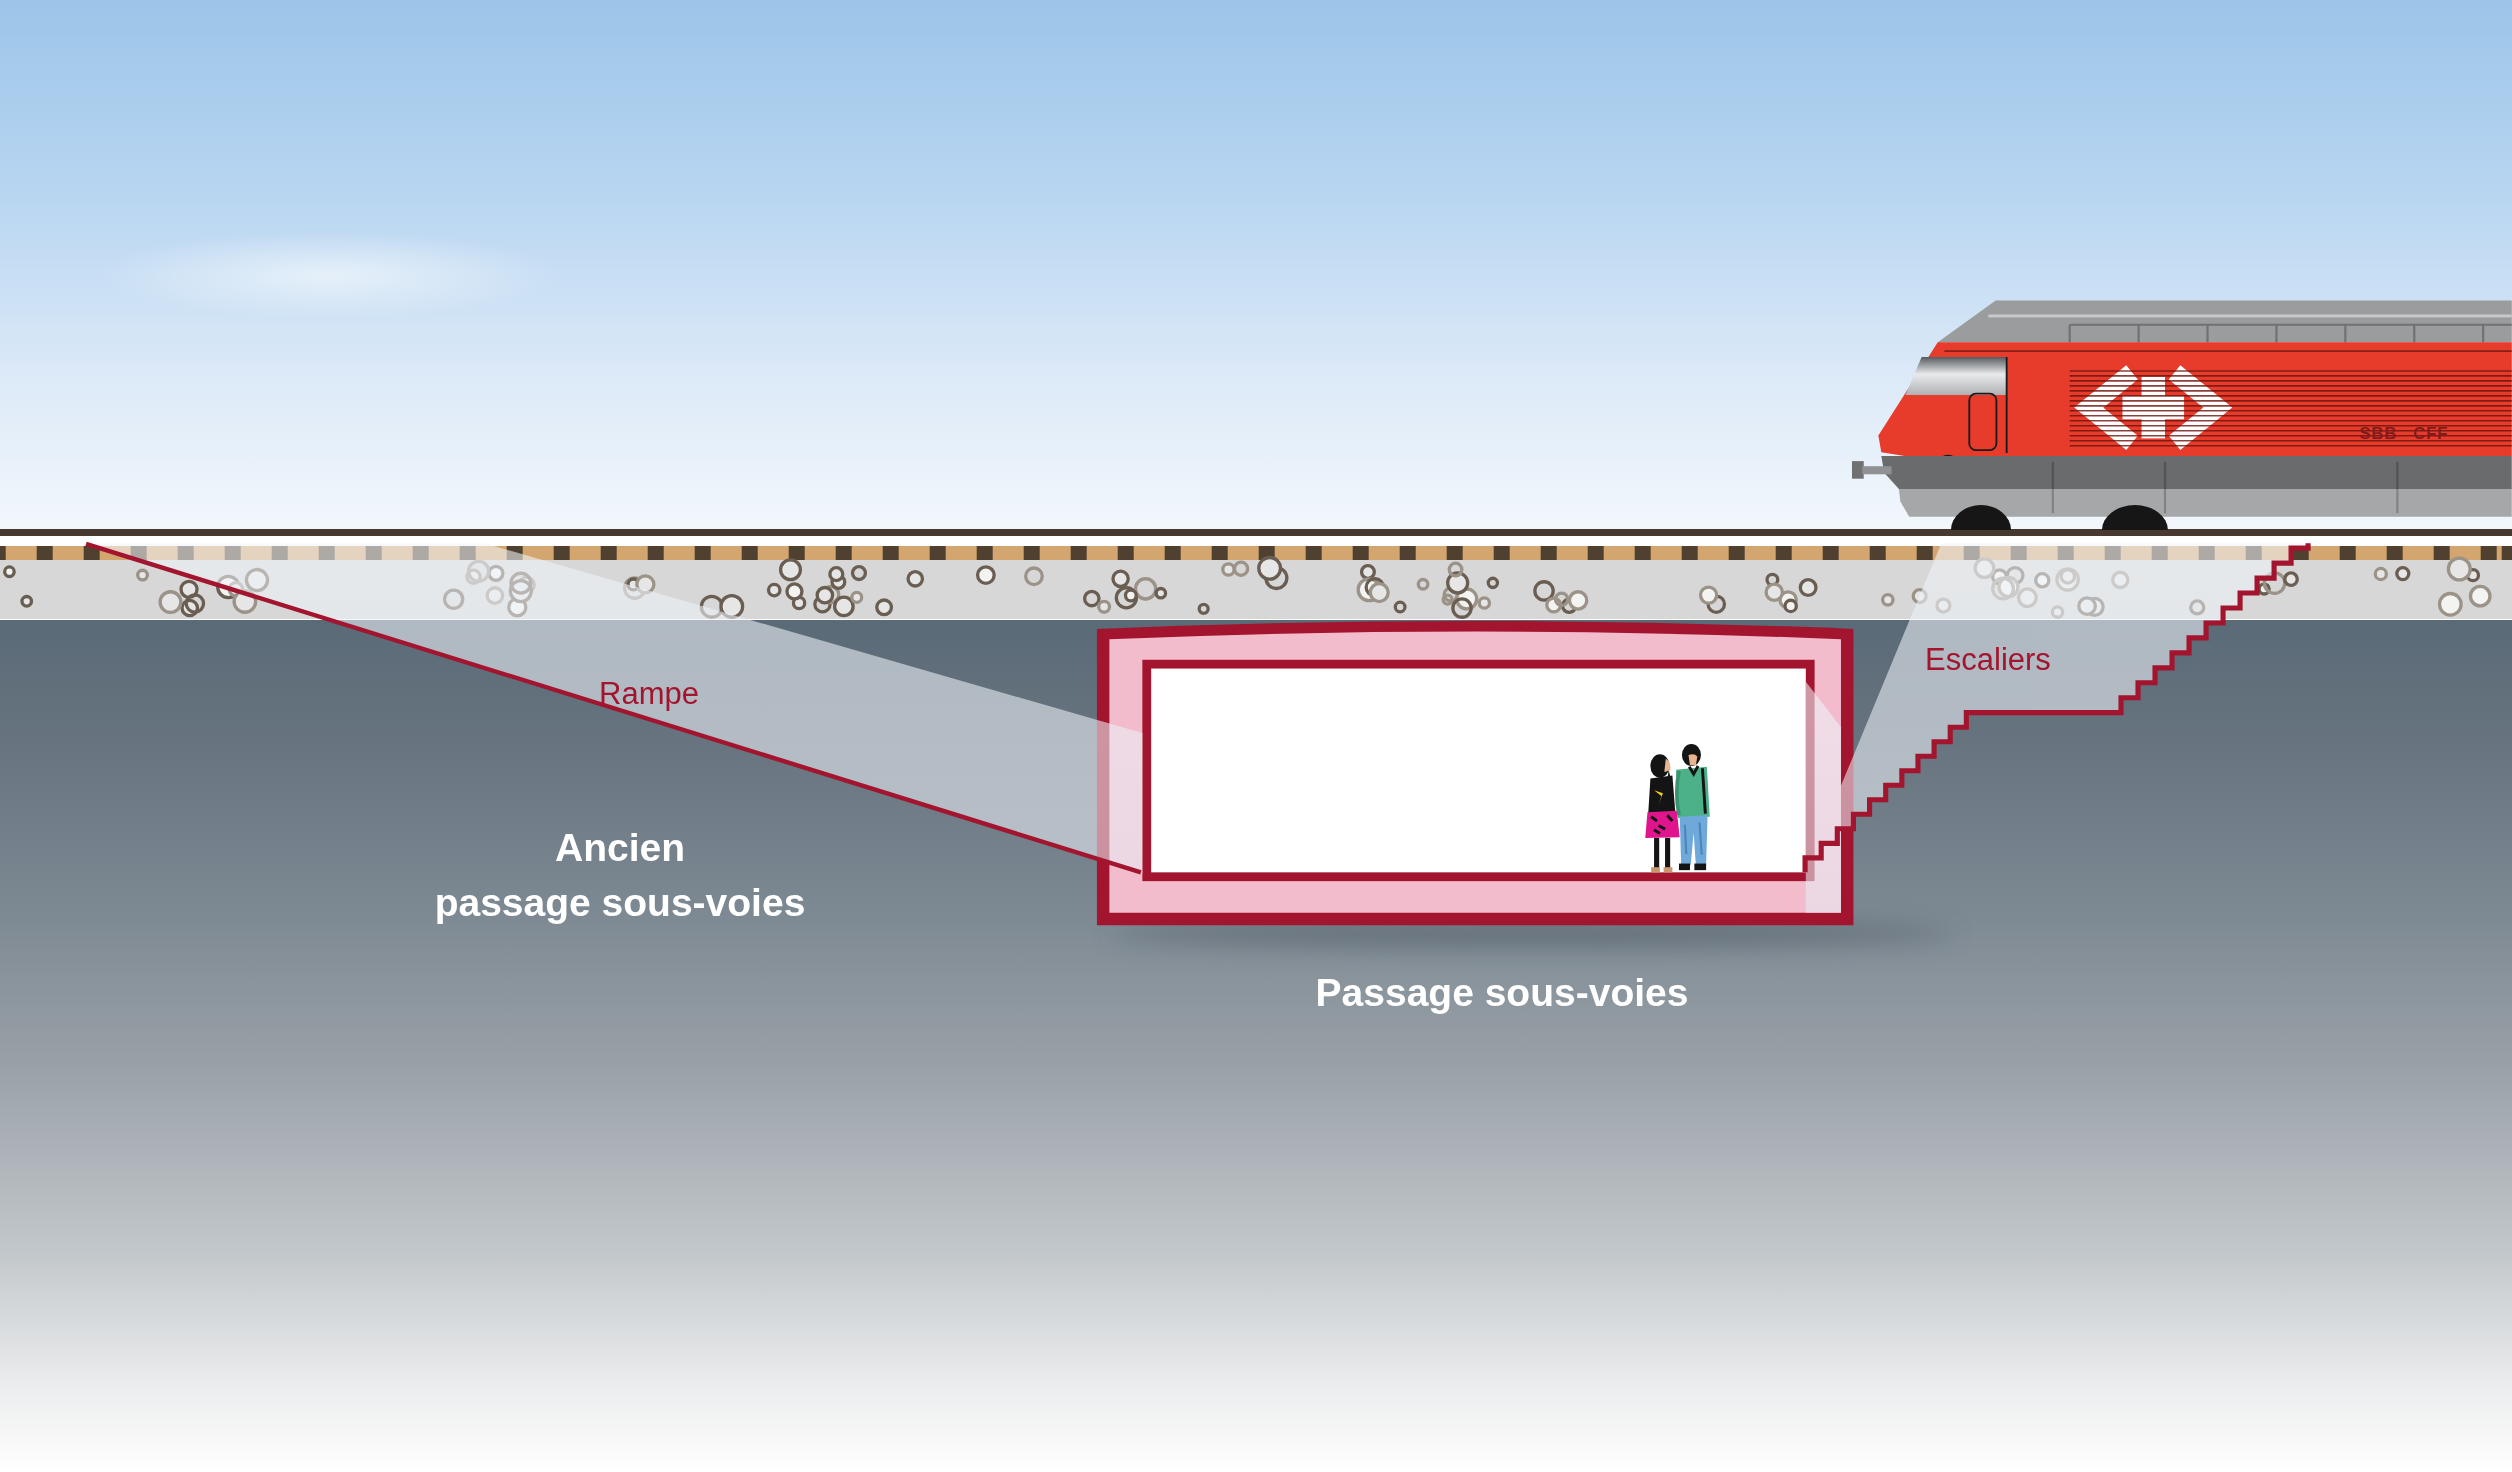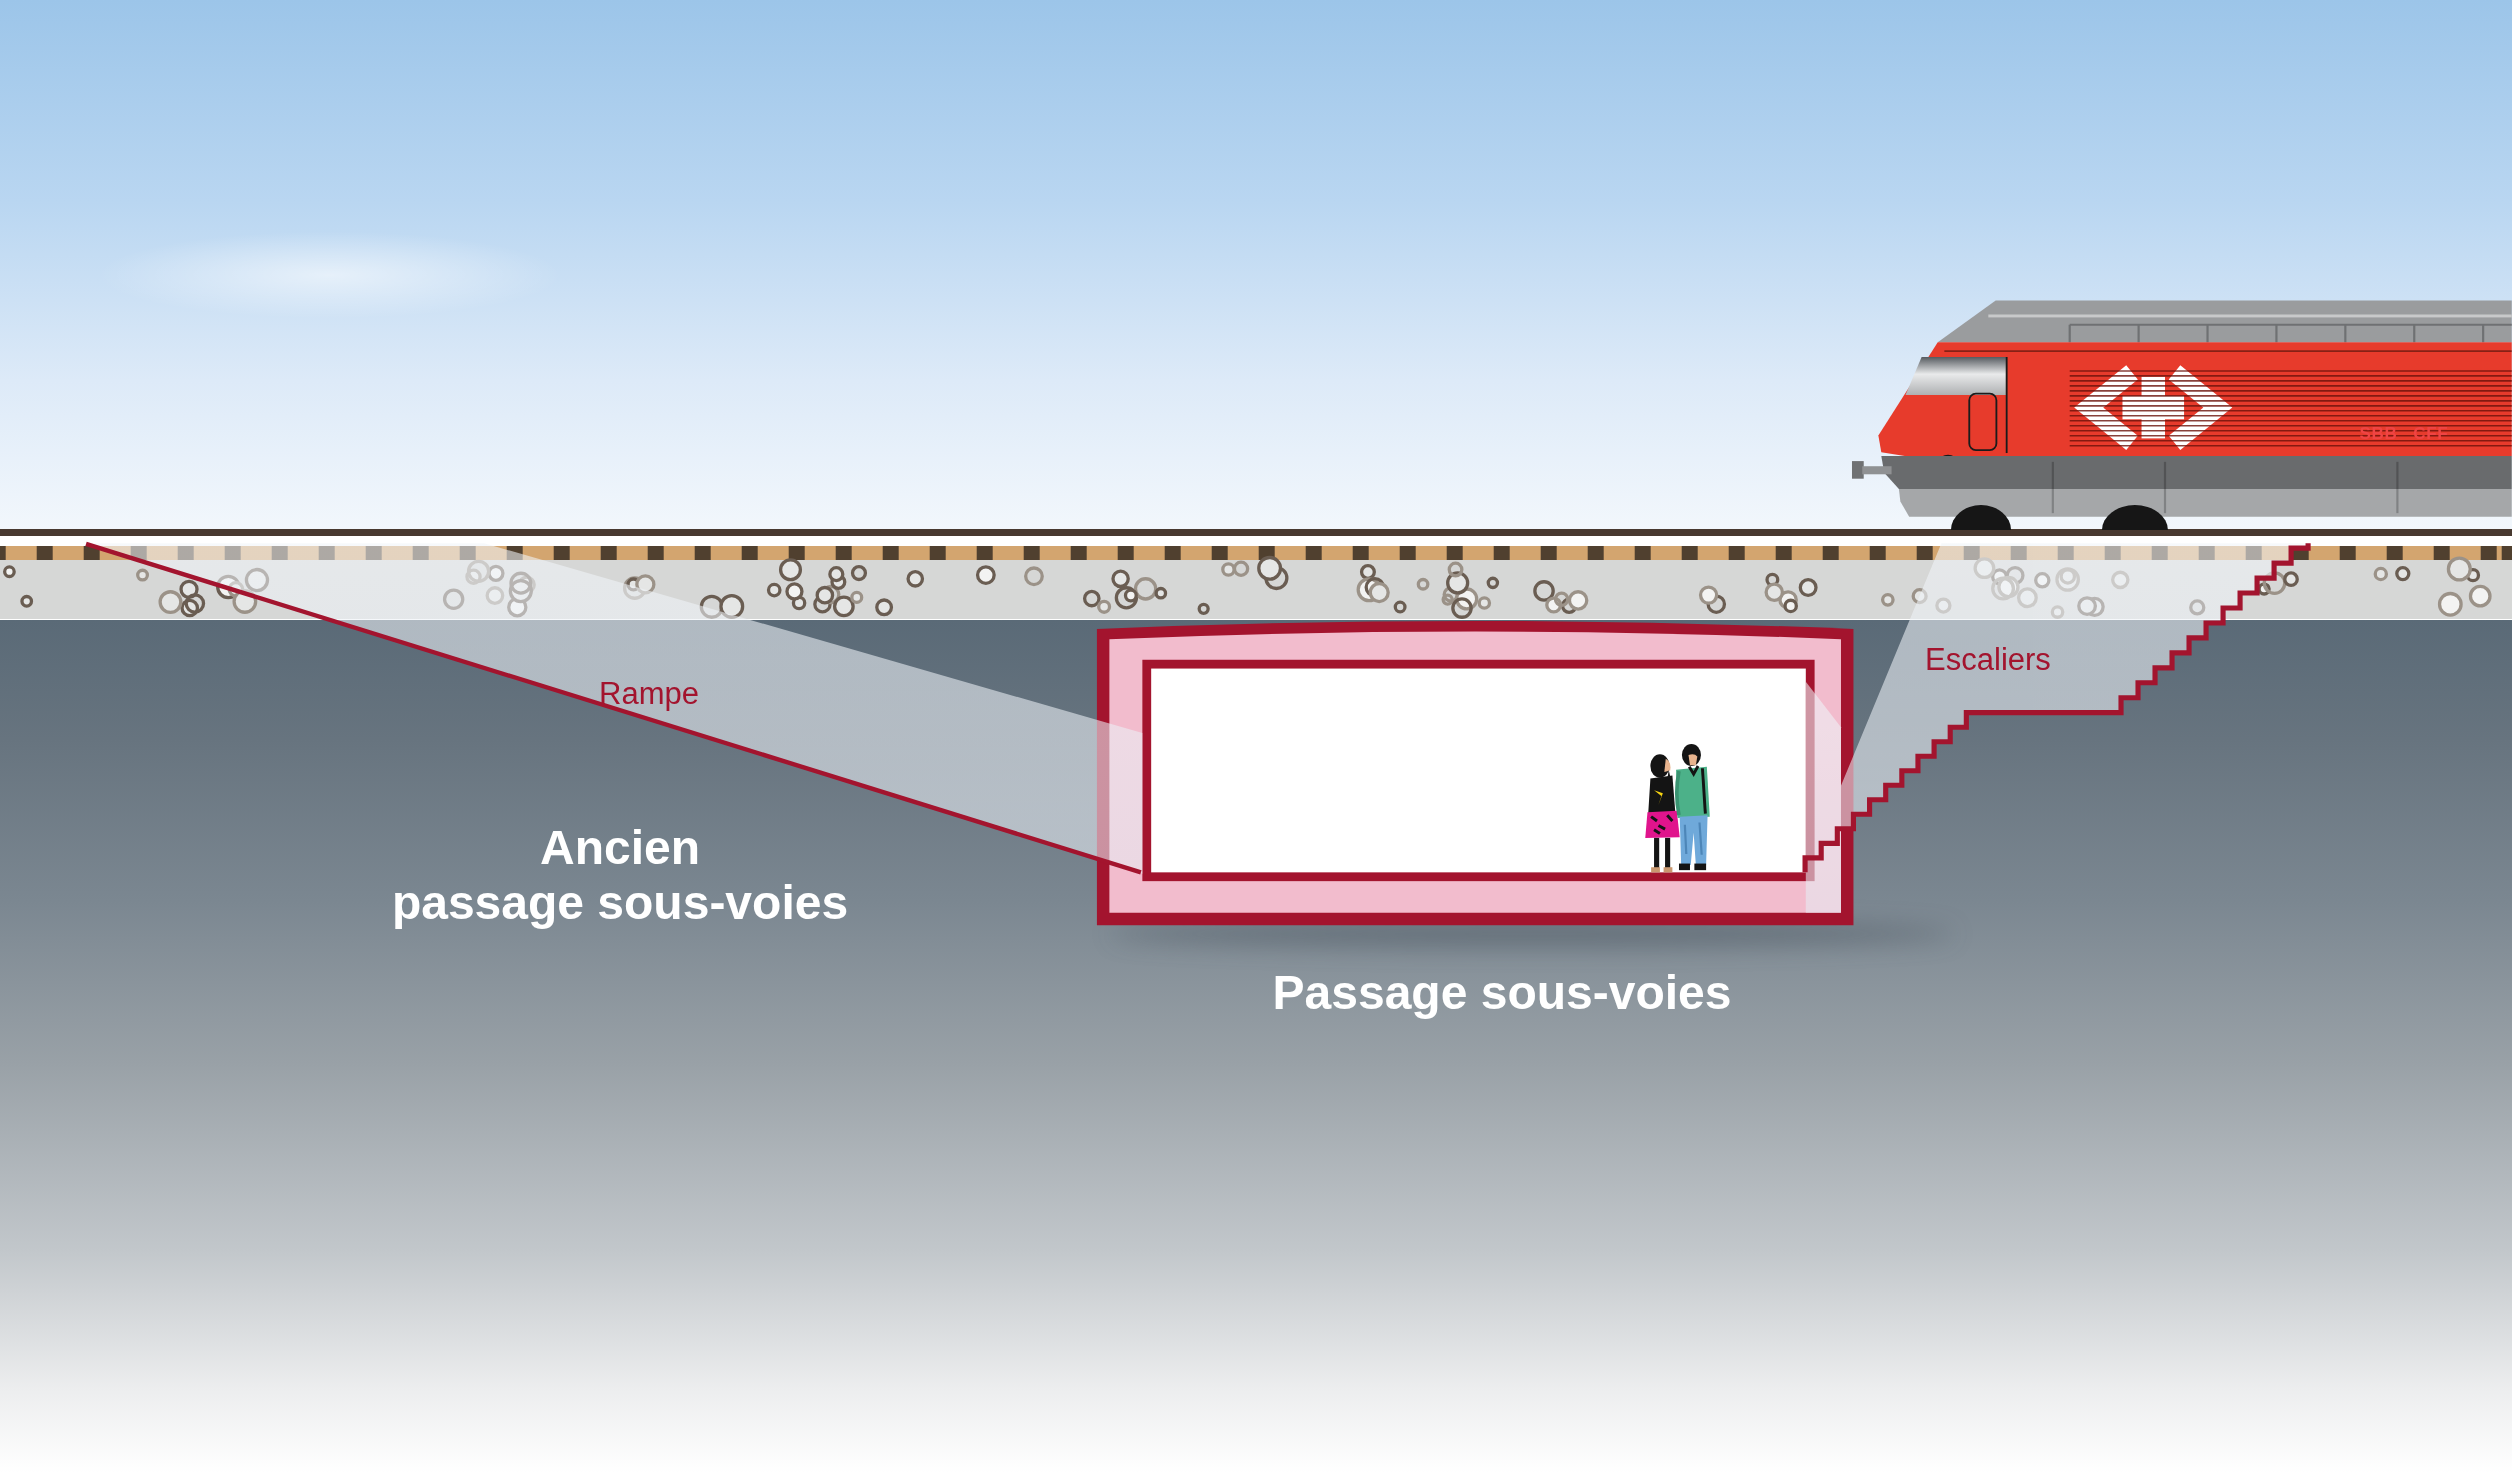--- a/index.html
+++ b/index.html
@@ -33,22 +33,22 @@
   }
   .box-shadow {
     position:absolute; left:1111px; top:921px; width:843px; height:26.4px;
     background:rgba(55,65,75,.38); filter:blur(11.7px); border-radius:50%;
   }
   svg.overlay { position:absolute; left:0; top:0; }
 
   
   .lbl { position:absolute; transform:translateX(-50%); white-space:nowrap; }
   .lbl-red   { color:var(--accent_red); font-size:31px; font-weight:normal; }
-  .lbl-white { color:var(--label_white); font-weight:bold; font-size:48px; line-height:55px; text-align:center; }
-  .lbl-sbb   { color:#ef4444; font-weight:bold; font-size:17px; letter-spacing:0.7px; word-spacing:10.3px; }
+  .lbl-white { color:var(--label_white); font-weight:bold; font-size:39px; line-height:55px; text-align:center; }
+  .lbl-sbb   { color:#7f1d1d; font-weight:bold; font-size:17px; letter-spacing:0.7px; word-spacing:10.3px; }
 </style>
 </head>
 <body>
 
 <div id="stage">
 
   <div class="sky"></div>
   <div class="cloud"></div>
   <div class="rail-bar"></div>
   <div class="rail-gap"></div>

